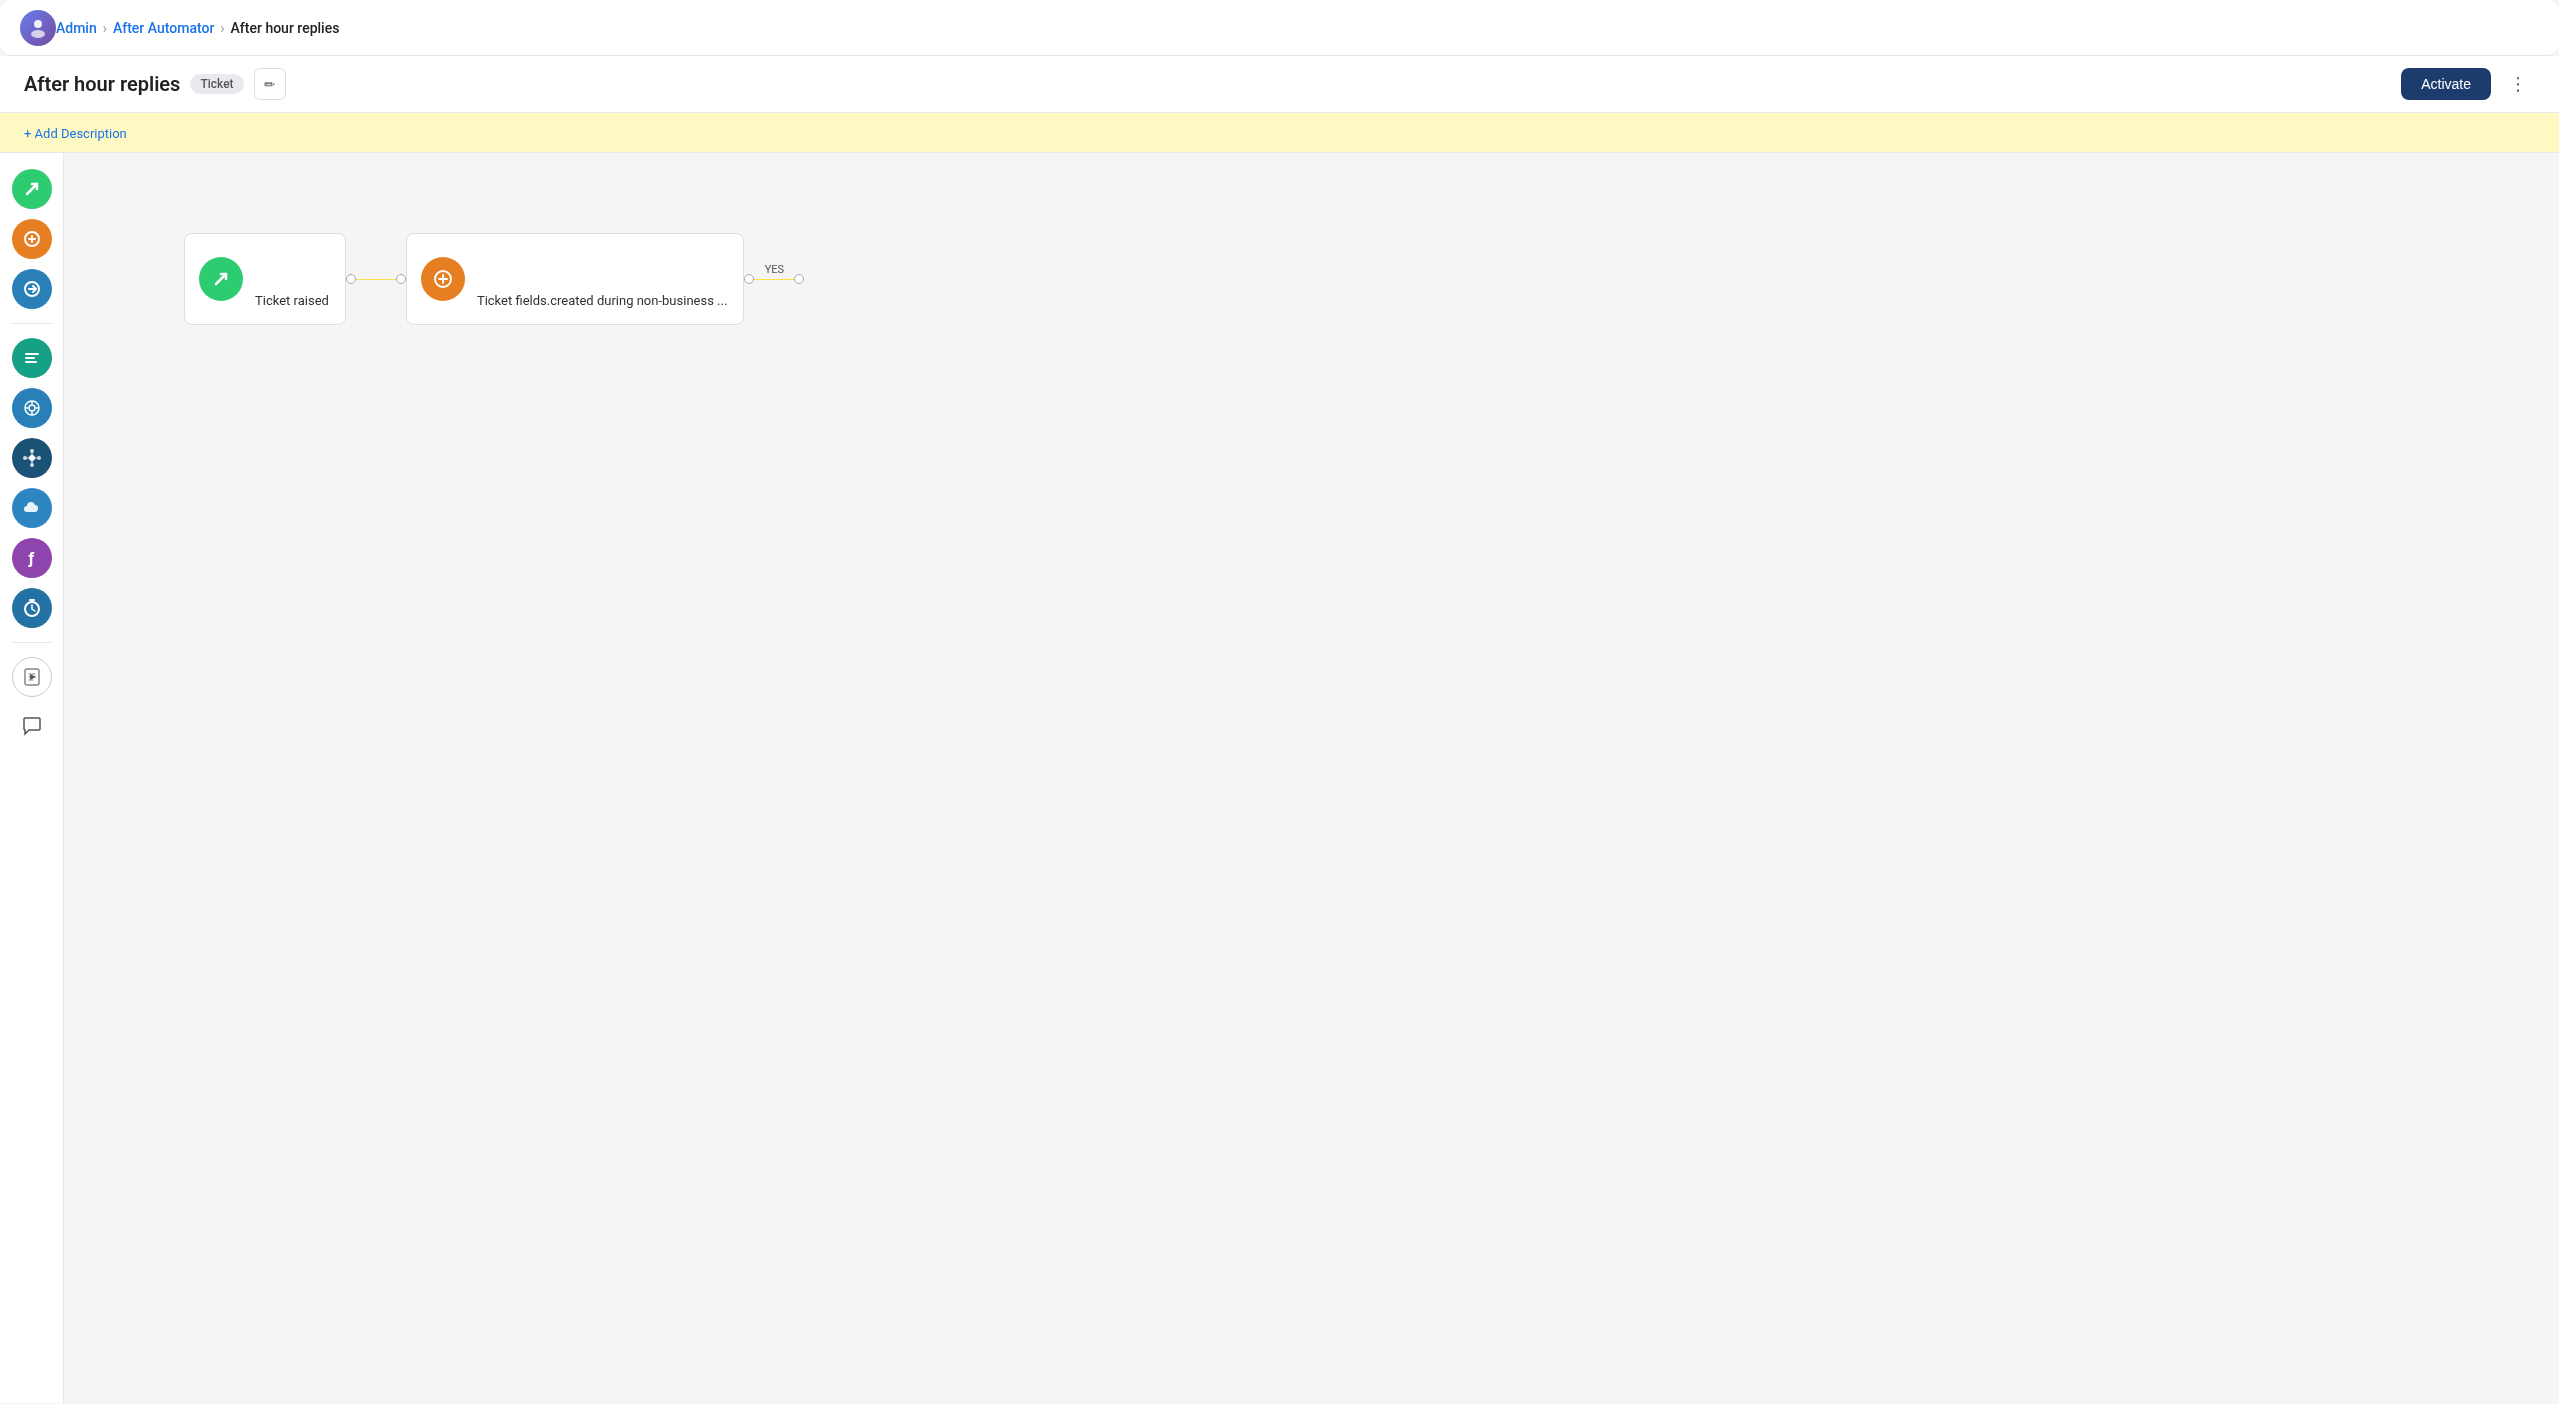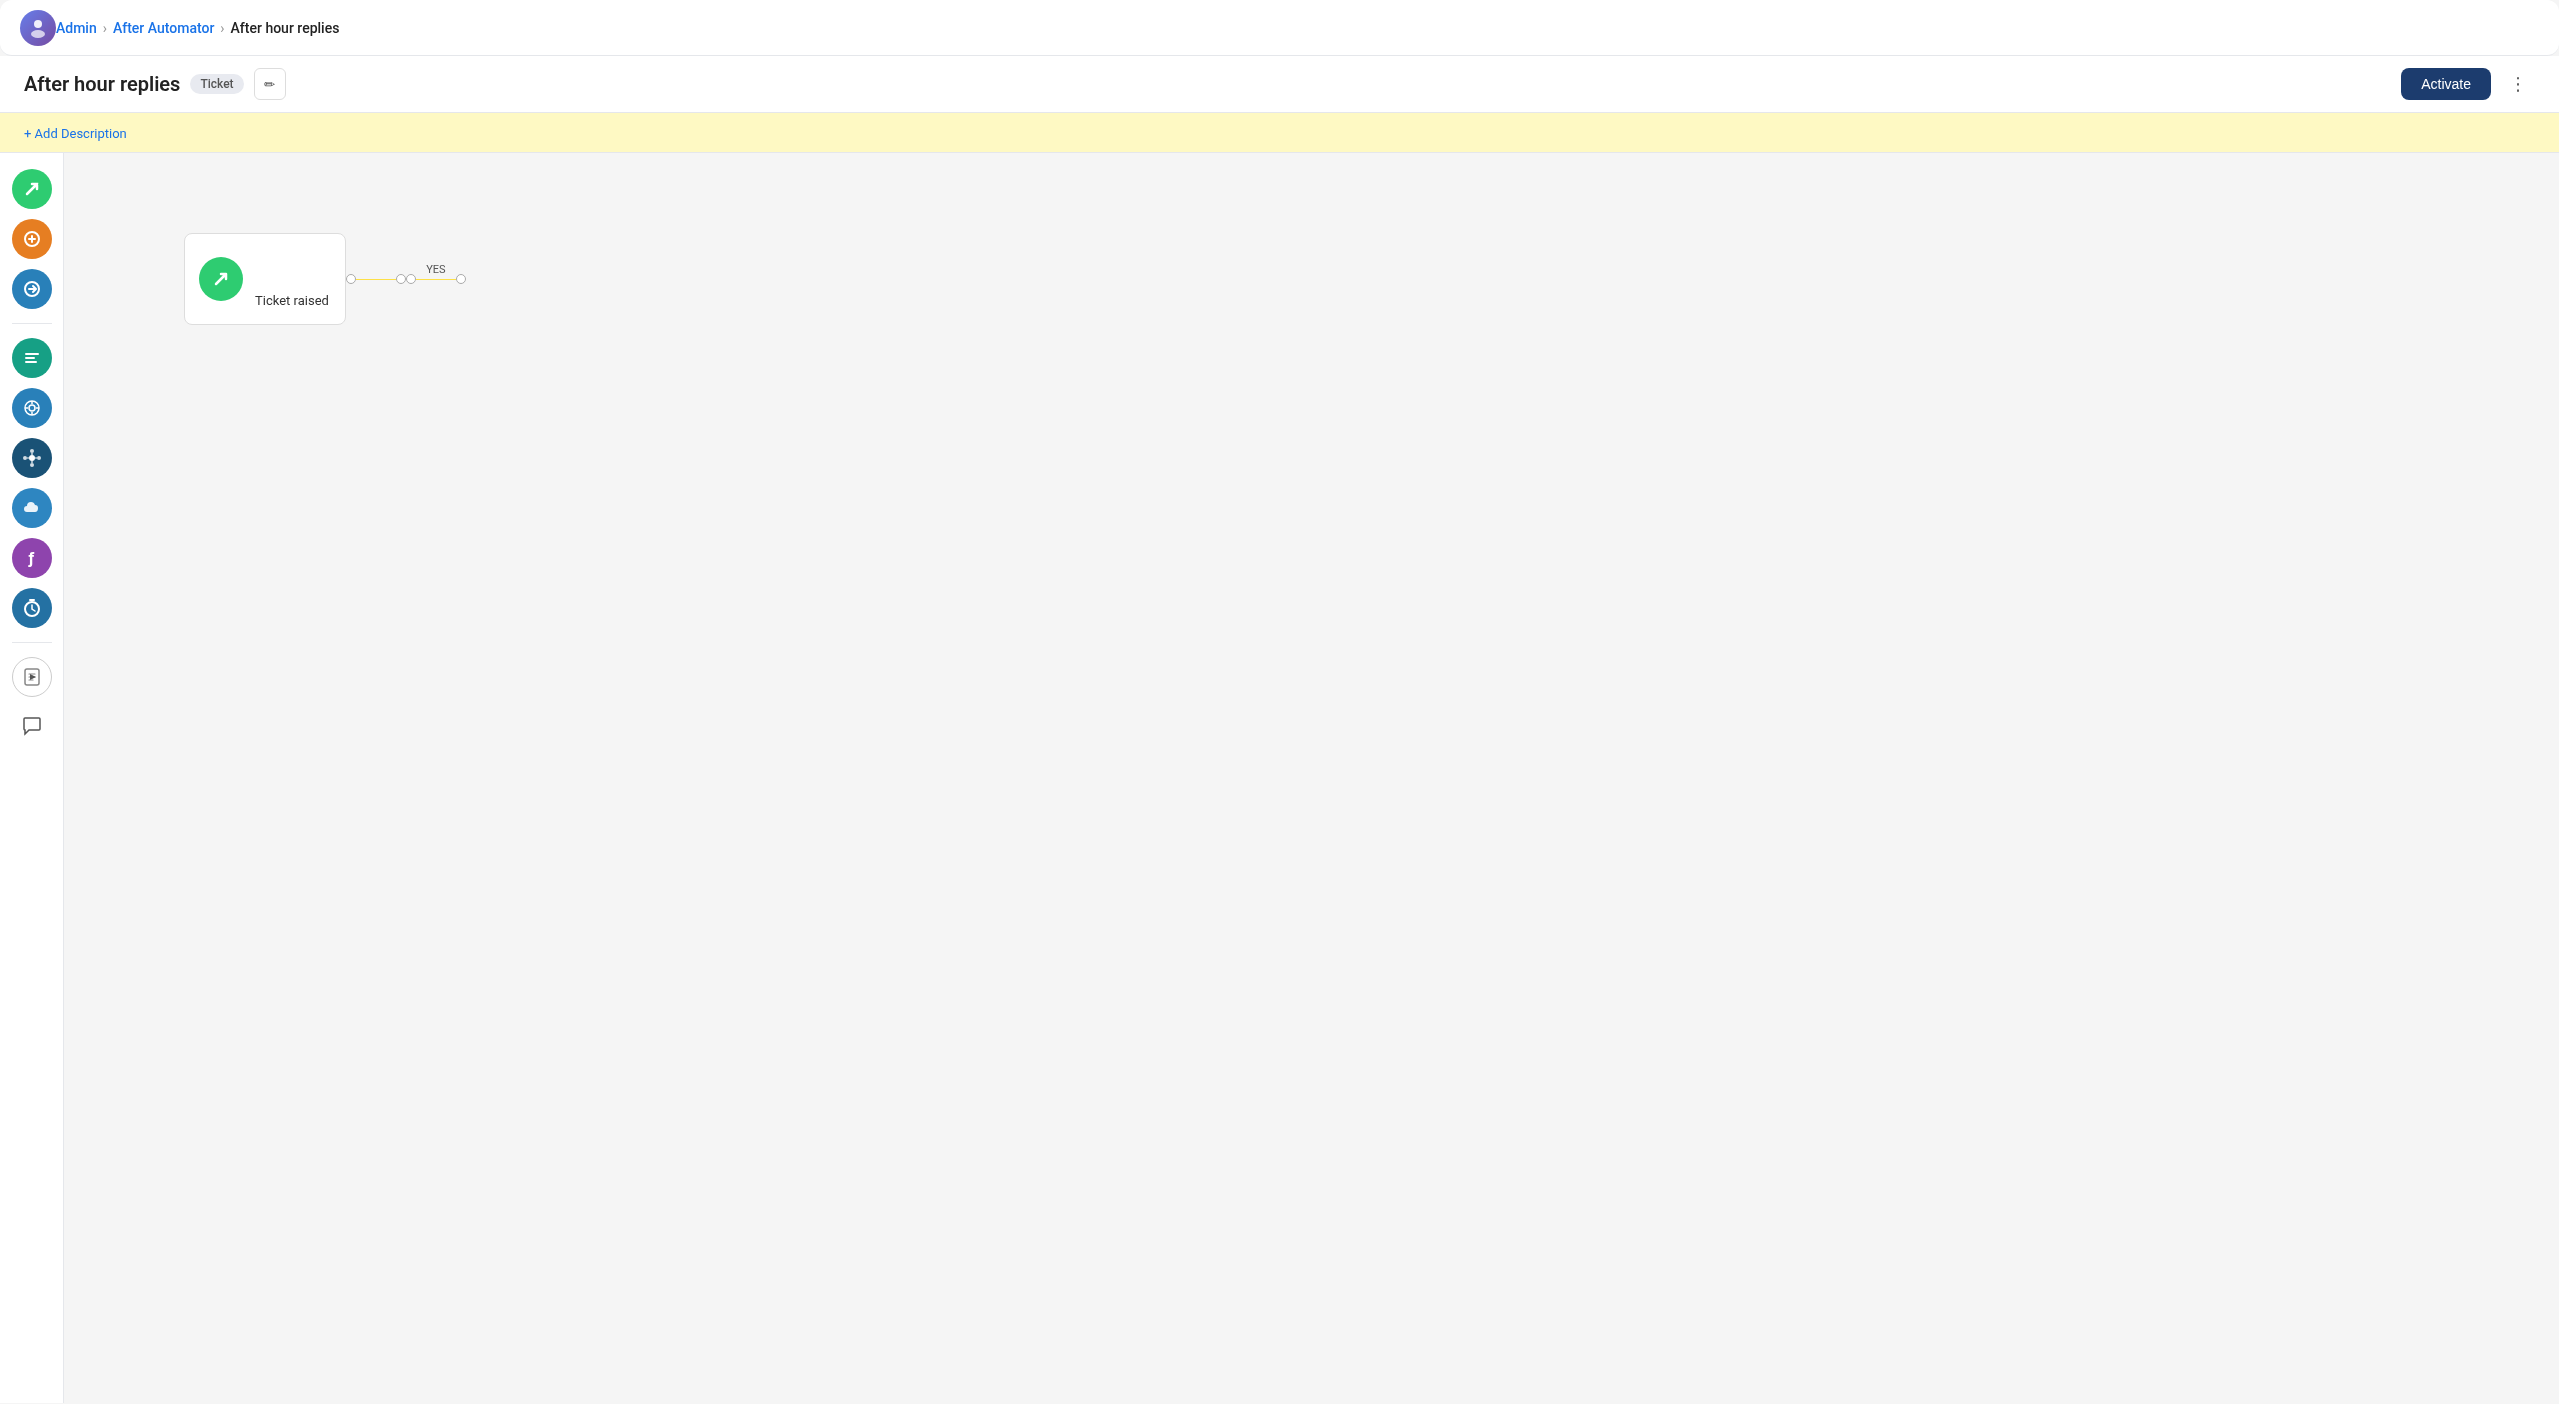--- a/index.html
+++ b/index.html
@@ -292,20 +292,29 @@
         </div>
         <span class="node-label">Ticket raised</span>
       </div>
 
       <div class="connector">
         <div class="connector-circle"></div>
         <div class="connector-line"></div>
         <div class="connector-circle"></div>
       </div>
 
+      <div class="node-box" style="min-width:160px;">
+        <div class="node-icon orange">
+          <svg width="22" height="22" viewBox="0 0 22 22" fill="none">
+            <circle cx="11" cy="11" r="8" stroke="white" stroke-width="2"></circle>
+            <path d="M7 11 L15 11 M11 7 L11 15" stroke="white" stroke-width="2" stroke-linecap="round"></path>
+          </svg>
+        </div>
+        <span class="node-label">Ticket fields.created during non-business ...</span>
+      </div>
 
       <div class="connector" style="position:relative;">
         <div class="connector-circle"></div>
         <div class="connector-line" style="position:relative;">
           <span style="position:absolute;top:-16px;left:50%;transform:translateX(-50%);font-size:11px;color:#555;white-space:nowrap;">YES</span>
         </div>
         <div class="connector-circle"></div>
       </div>
 
 

